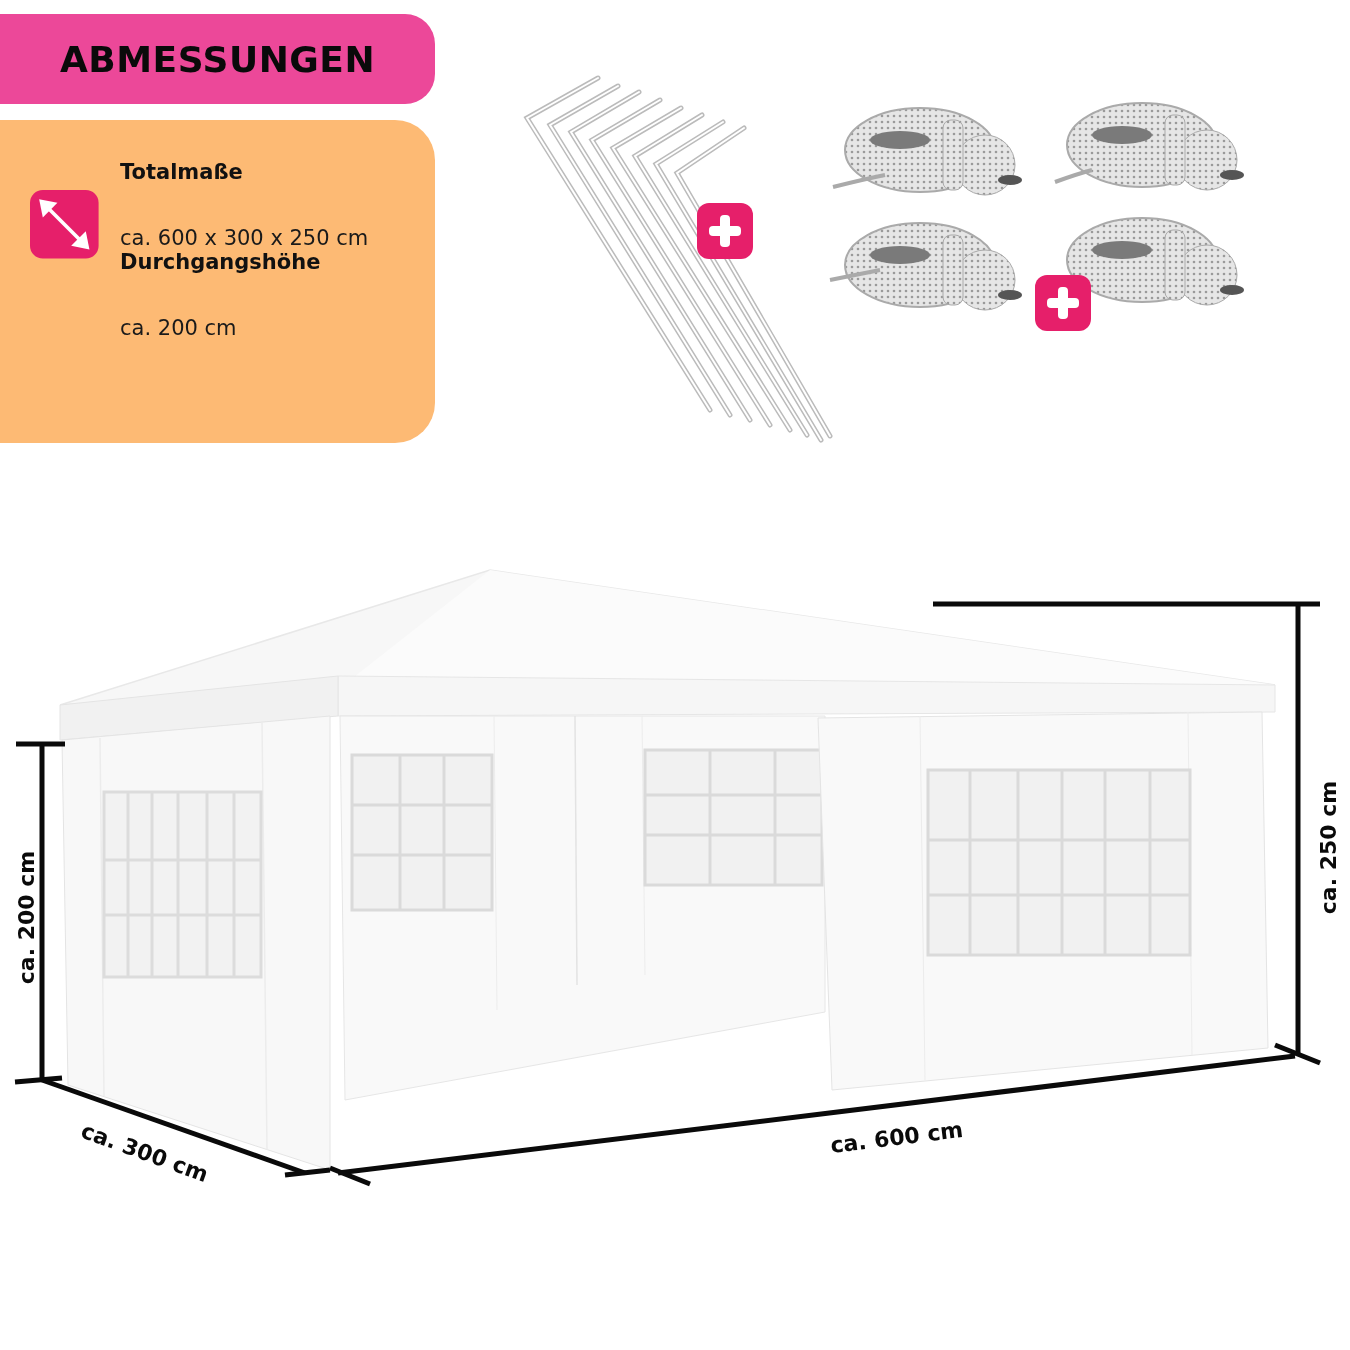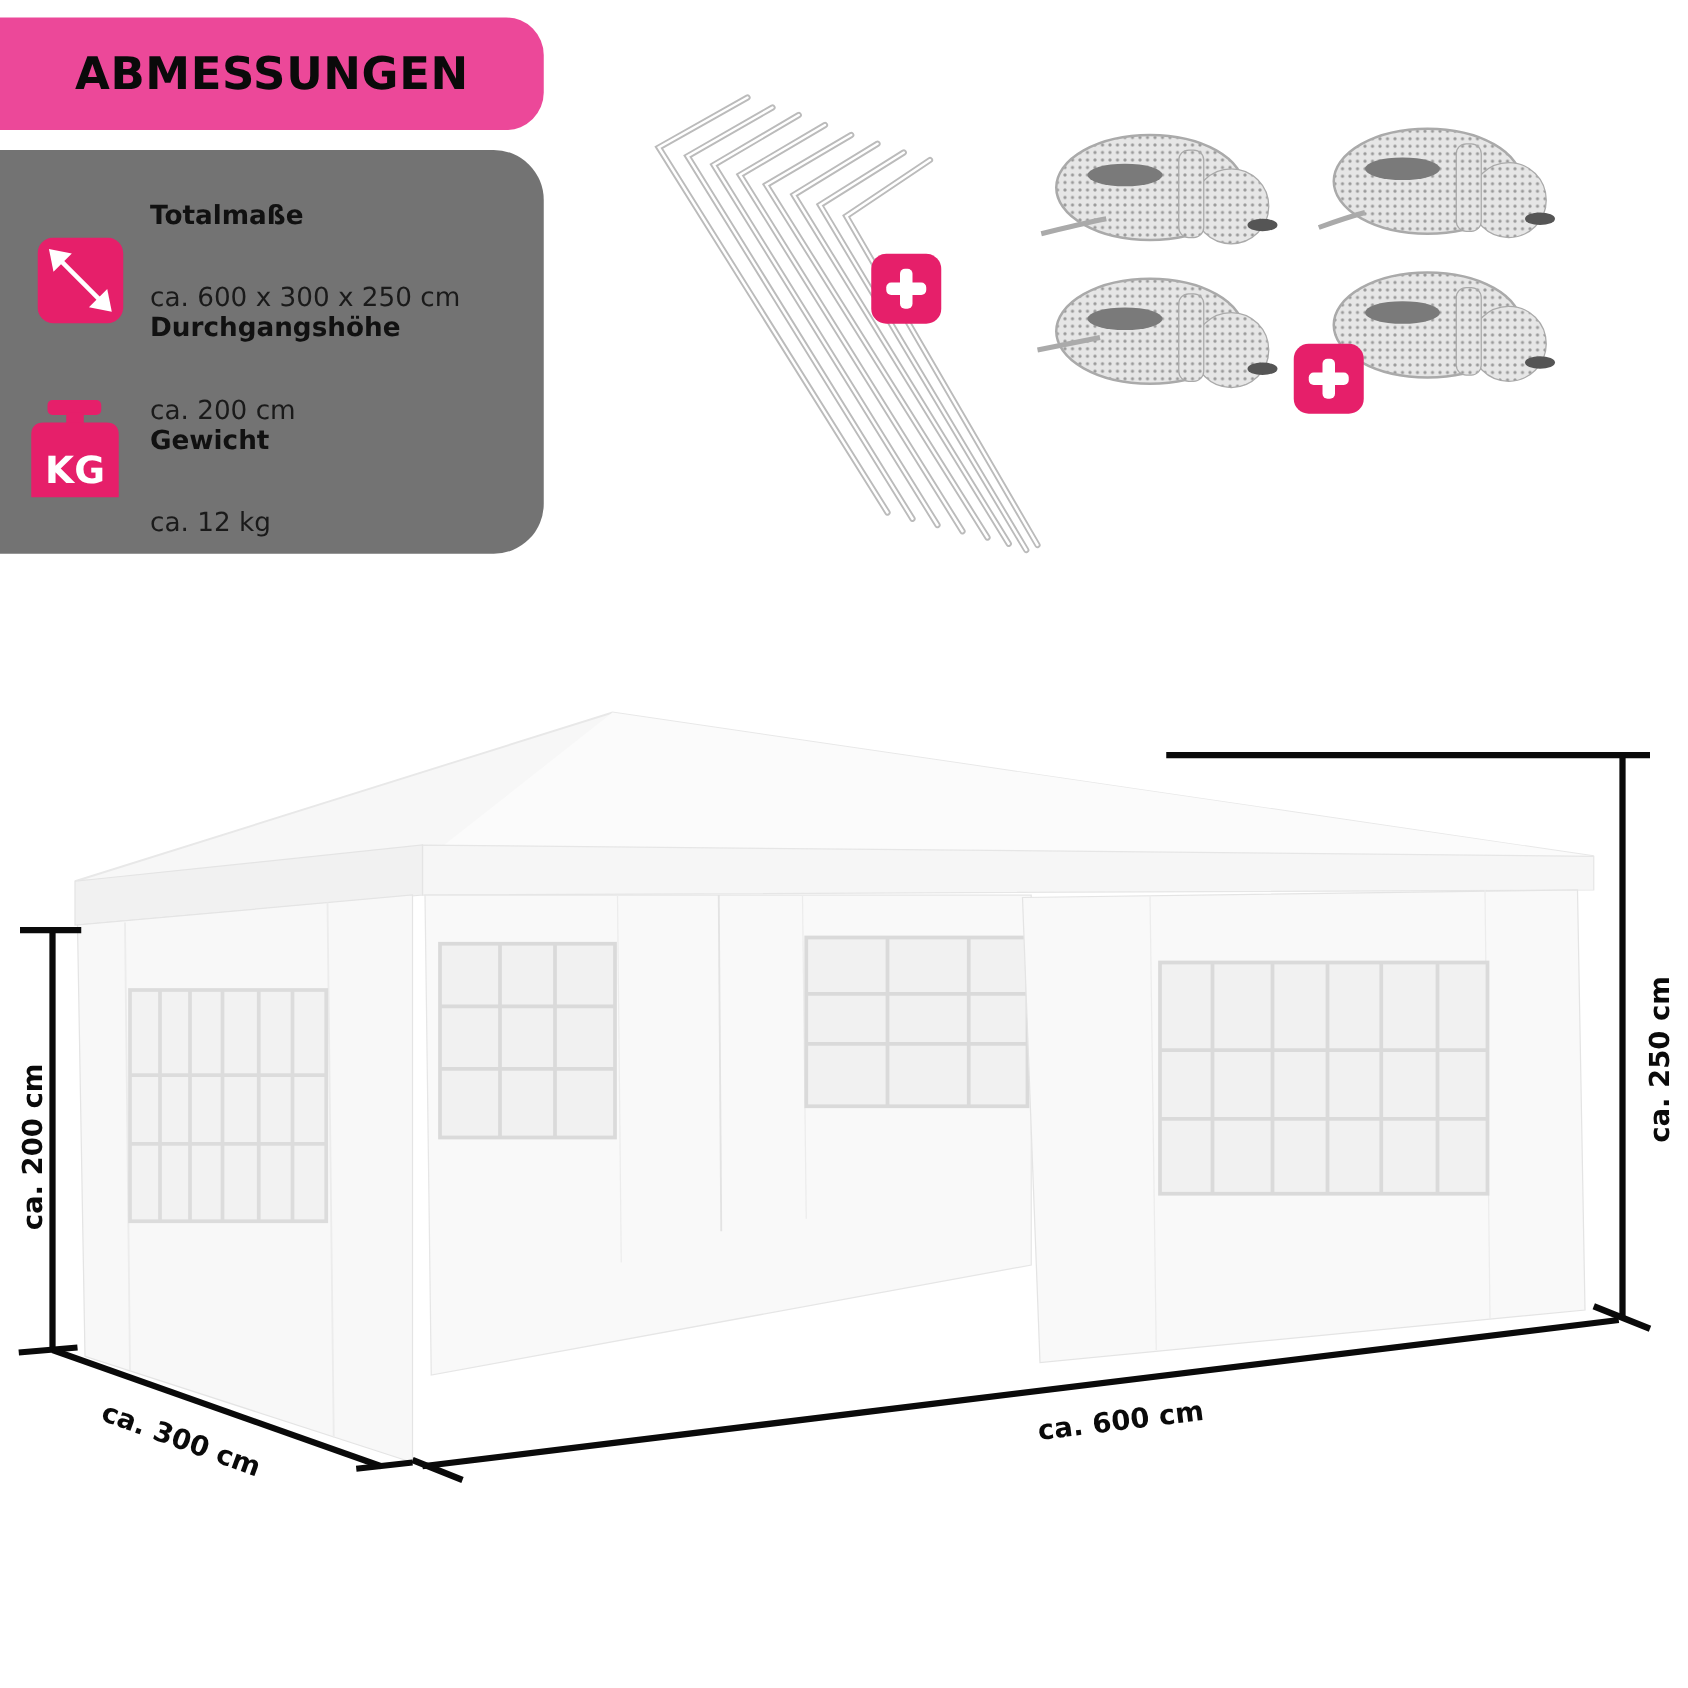--- a/index.html
+++ b/index.html
@@ -11,21 +11,21 @@
     background: #ec4899; border-radius: 0 30px 30px 0;
     display: flex; align-items: center; justify-content: center; margin-top: 14px;
   }
   .title-pill h1 {
     font-size: 36px; font-weight: 900; letter-spacing: 0.5px; color: #0a0a0a;
     font-family: "DejaVu Sans", sans-serif;
   }
 
   .spec-panel {
     position: absolute; left: 0; top: 120px; width: 435px; height: 323px;
-    background: #737373; border-radius: 0 40px 40px 0; padding-left: 23px;
+    background: #fdba74; border-radius: 0 40px 40px 0; padding-left: 23px;
   }
   .spec-row { position: absolute; left: 0; width: 435px; height: 70px; }
   .spec-row .icon { position: absolute; left: 22px; top: 0; width: 82px; height: 82px; }
   .spec-row .label {
     position: absolute; left: 120px; top: 0; font-size: 21px; font-weight: 700; color: #111;
   }
   .spec-row .value {
     position: absolute; left: 120px; top: 30px; font-size: 21px; font-weight: 400; color: #1a1a1a; margin-top: 36px;
   }
 
@@ -61,30 +61,20 @@
     </svg>
     <div class="label">Totalmaße</div>
     <div class="value">ca. 600 x 300 x 250 cm</div>
   </div>
 
   <div class="spec-row" style="top:130px">
     <div class="label">Durchgangshöhe</div>
     <div class="value">ca. 200 cm</div>
   </div>
 
-  <div class="spec-row" style="top:220px">
-    <svg class="icon" viewBox="0 0 75 78" style="left:23px;top:-20px;width:75px;height:78px;">
-      <rect x="15" y="0" width="43" height="12" rx="4" fill="#e61f6a"></rect>
-      <rect x="30" y="10" width="14" height="10" fill="#e61f6a"></rect>
-      <path d="M12 18 H62 Q72 18 72 28 V78 H2 V28 Q2 18 12 18 Z" fill="#e61f6a"></path>
-      <text x="37" y="66" text-anchor="middle" font-family="DejaVu Sans, sans-serif" font-weight="900" font-size="30" fill="#fff">KG</text>
-    </svg>
-    <div class="label">Gewicht</div>
-    <div class="value">ca. 12 kg</div>
-  </div>
 </div>
 
 <div class="accessory" style="left:515px;top:70px;width:330px;height:375px;">
   <svg width="330" height="375" viewBox="0 0 330 375">
     <g fill="none" stroke-linecap="round">
       <g stroke="#bbbbbb" stroke-width="5">
         <polyline points="83,8 12,48 195,340"></polyline>
         <polyline points="103,16 35,55 215,345"></polyline>
         <polyline points="124,22 56,62 235,350"></polyline>
         <polyline points="145,30 77,70 255,355"></polyline>

